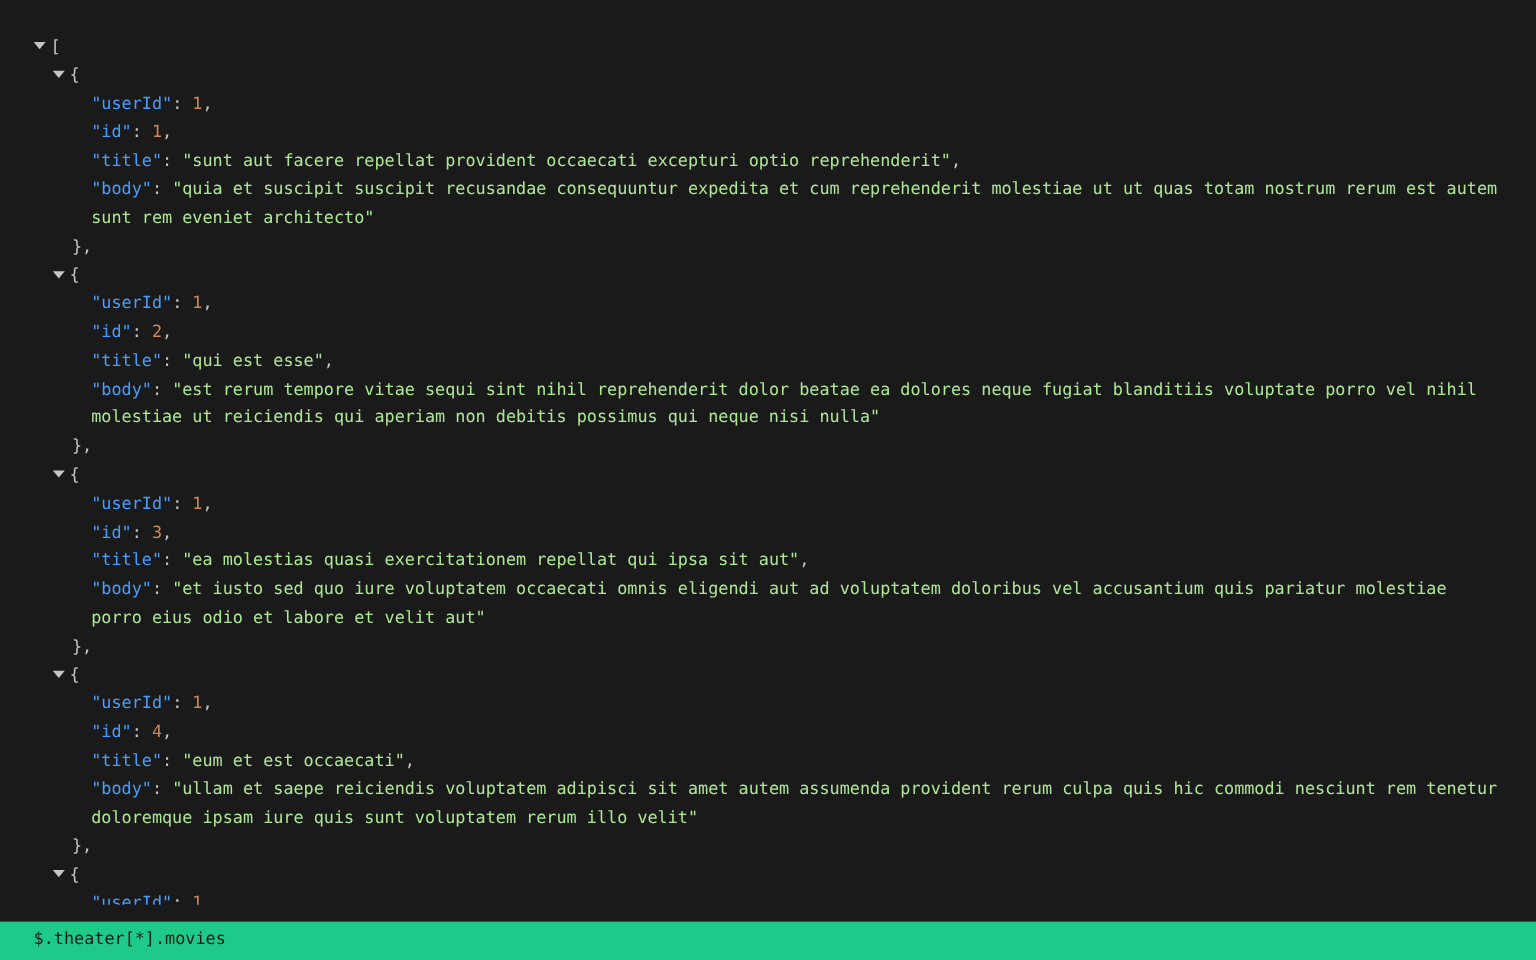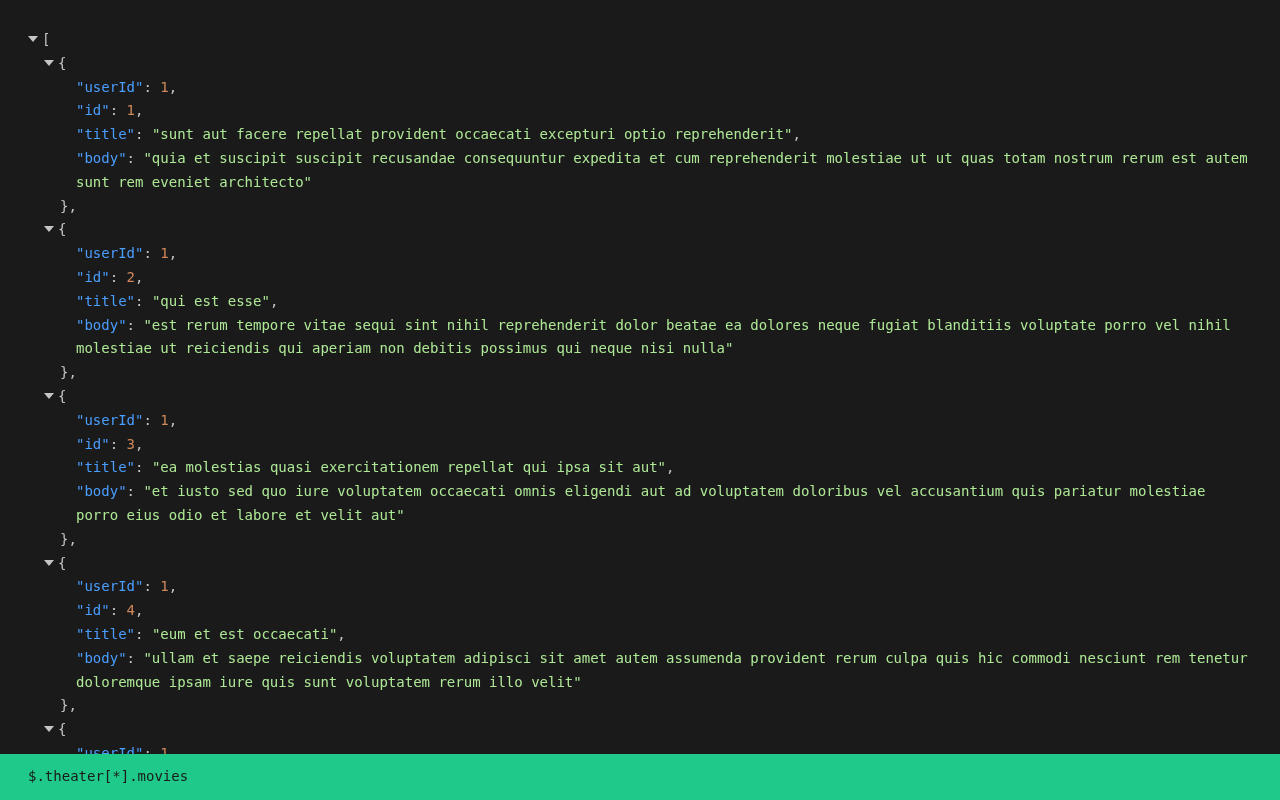--- a/index.html
+++ b/index.html
@@ -56,21 +56,21 @@
       color: #d0885a;
     }
     .body-wrap {
       padding-left: 48px;
     }
     .search-bar {
       position: absolute;
       bottom: 0;
       left: 0;
       right: 0;
-      height: 46px;
+      height: 32px;
       background: #1ec989;
       color: #1a1a1a;
       padding: 0 28px;
       display: flex;
       align-items: center;
       font-family: 'Menlo', 'Monaco', 'Consolas', monospace;
       font-size: 14px;
     }
   </style>
 </head>

